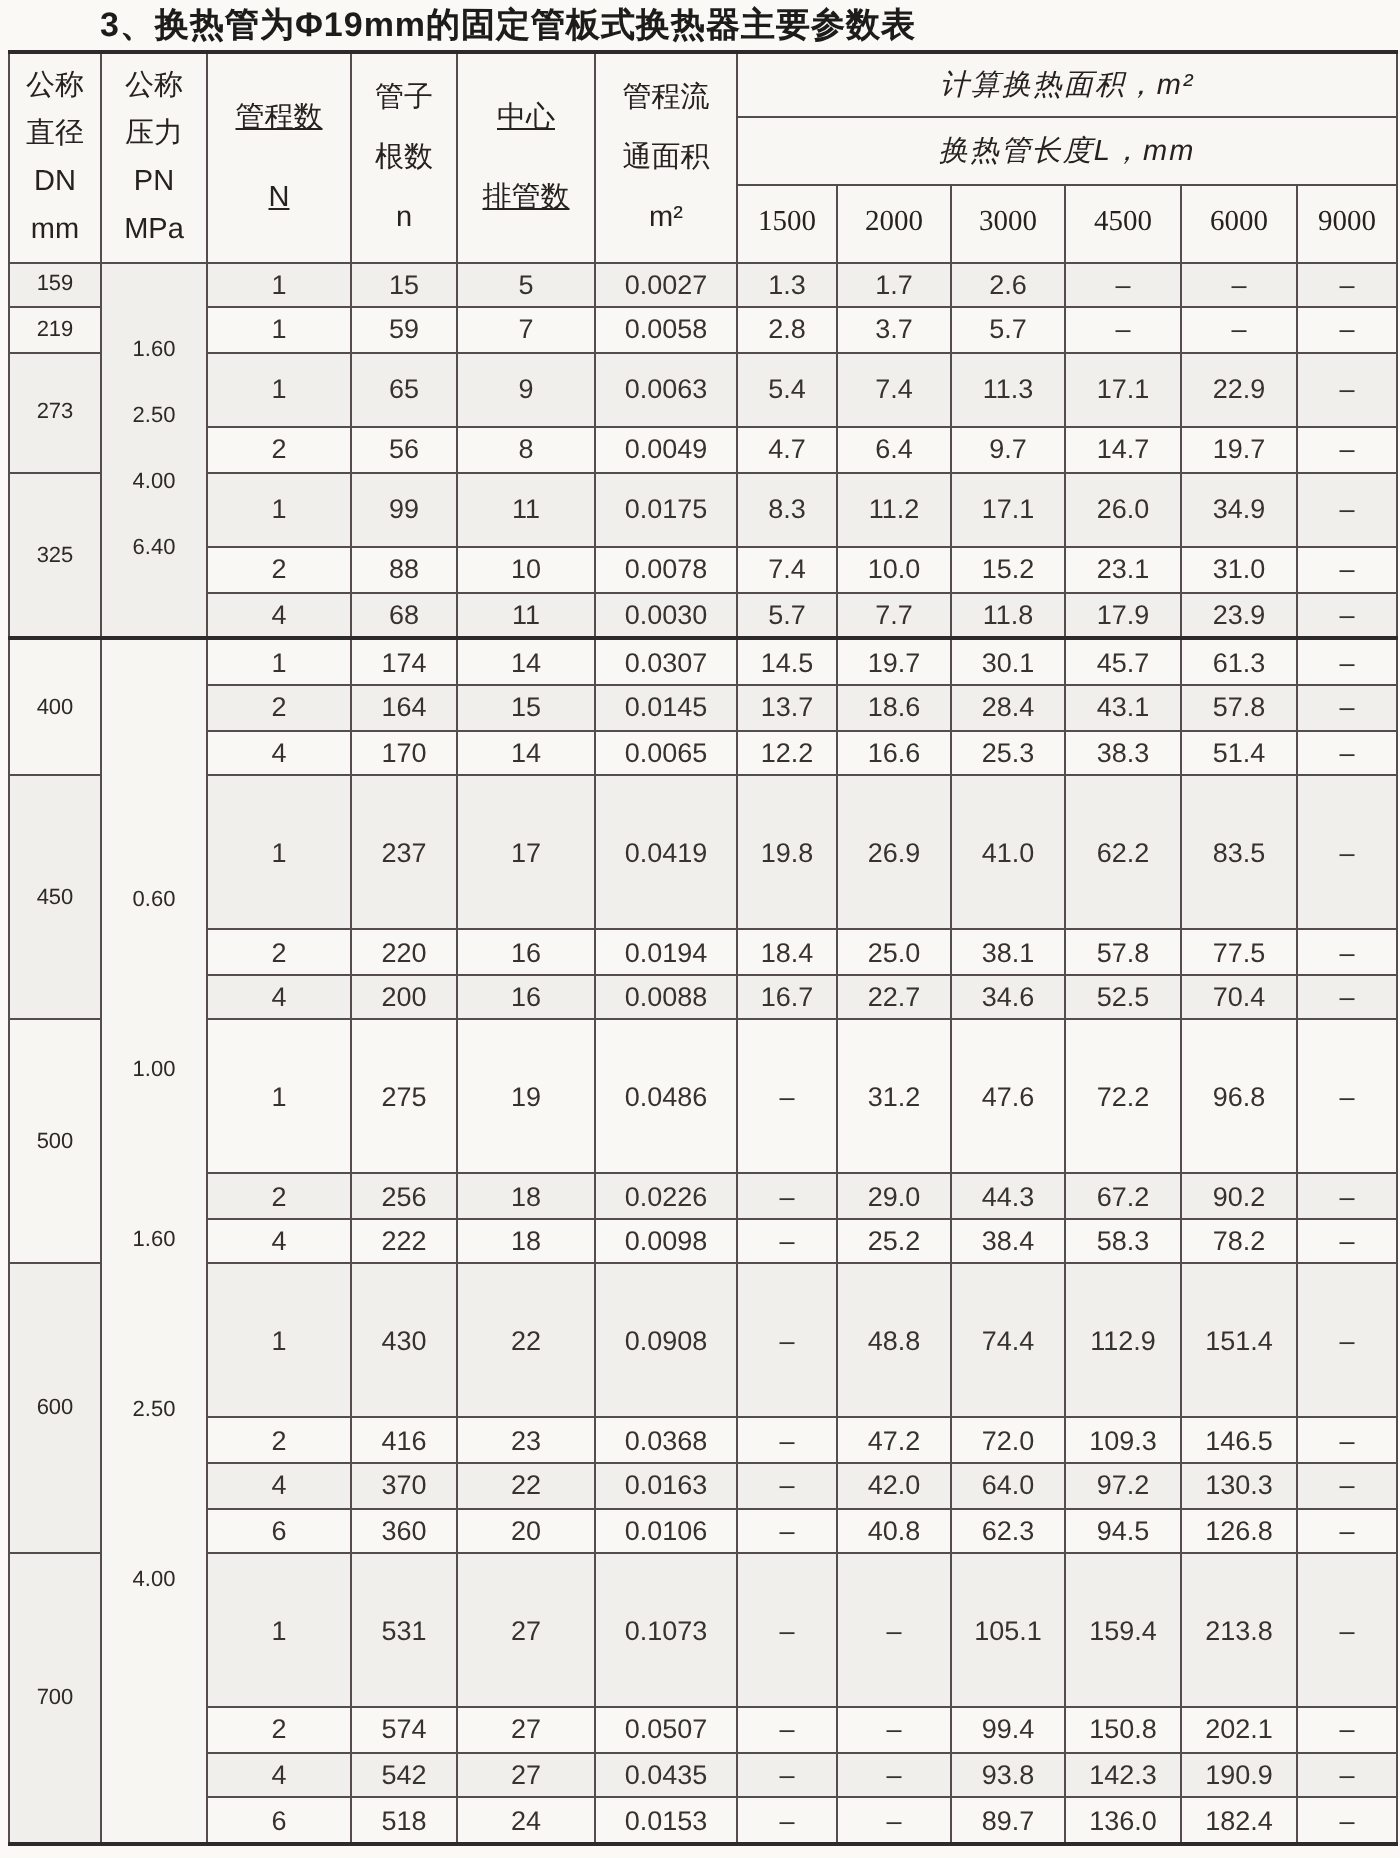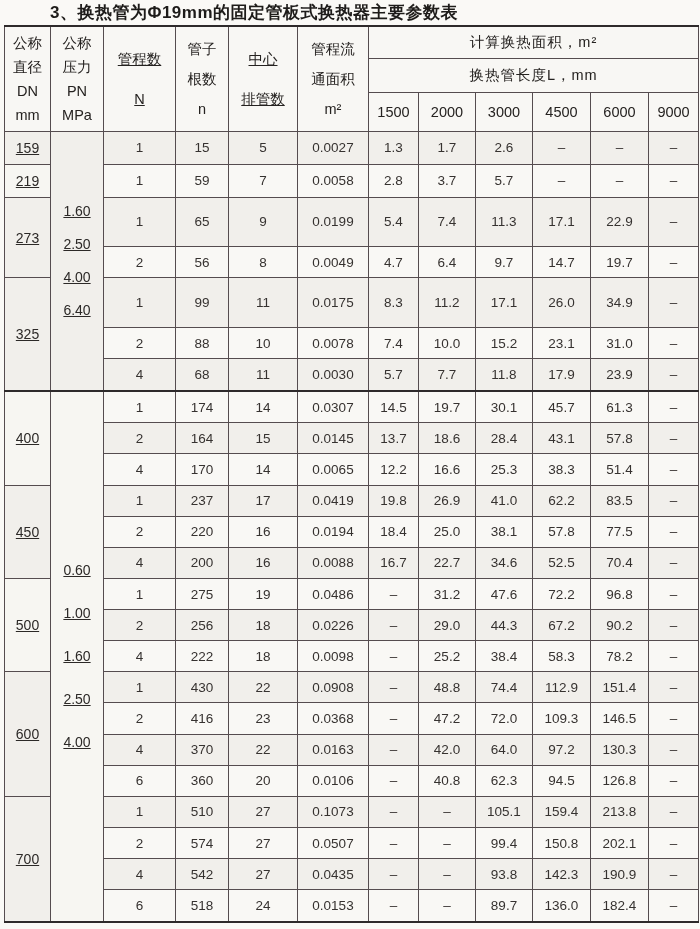--- a/index.html
+++ b/index.html
@@ -37,35 +37,35 @@
     background: #f8f7f4;
   }
   .params thead tr.hrow1 { height: 32px; }
   .params thead tr.hrow2 { height: 34px; }
   .params thead tr.hrow3 { height: 39px; }
 
   th.multi { white-space: pre-line; text-align: center; }
   th.h-dn, th.h-pn { line-height: 24px; }
   th.h-n, th.h-center { line-height: 40px; text-decoration: underline; }
   th.h-tubes, th.h-area { line-height: 30px; }
-  th.h-group { font-size: 15px; letter-spacing: 1px; }
-  th.h-len { font-size: 14.5px; color: #2a2724; }
+  th.h-group { font-size: 15px; letter-spacing: 1px; font-style: italic; }
+  th.h-len { font-size: 14.5px; color: #2a2724; font-family: Liberation Serif, serif; }
 
   .params tbody td {
     font-size: 13.5px; color: #363230;
     background: #f9f8f5;
   }
   .params tbody tr:nth-child(odd) td { background: #f1efeb; }
   .params tbody td.dn-cell,
   .params tbody td.pn-cell {
-    background: #f7f6f2; font-size: 14px; color: #2c2927; text-decoration: underline;
+    background: #f7f6f2; font-size: 11px; color: #2c2927;
   }
   .params tbody td.pn-cell { white-space: pre-line; }
   td.pn-g1 { line-height: 33px; }
-  td.pn-g2 { line-height: 43px; }
+  td.pn-g2 { line-height: 85px; }
 
   .params tbody tr.sep td { border-top: 2.5px solid #2e2a2b; }
 </style>
 </head>
 <body>
 
 <div class="page">
 
   <div class="doc-title">3、换热管为Φ19mm的固定管板式换热器主要参数表</div>
 
@@ -147,21 +147,21 @@
           <td>5.7</td>
           <td>–</td>
           <td>–</td>
           <td>–</td>
         </tr>
         <tr>
           <td rowspan="2" class="dn-cell">273</td>
           <td>1</td>
           <td>65</td>
           <td>9</td>
-          <td>0.0199</td>
+          <td>0.0063</td>
           <td>5.4</td>
           <td>7.4</td>
           <td>11.3</td>
           <td>17.1</td>
           <td>22.9</td>
           <td>–</td>
         </tr>
         <tr>
           <td>2</td>
           <td>56</td>
@@ -372,21 +372,21 @@
           <td>–</td>
           <td>40.8</td>
           <td>62.3</td>
           <td>94.5</td>
           <td>126.8</td>
           <td>–</td>
         </tr>
         <tr>
           <td rowspan="4" class="dn-cell">700</td>
           <td>1</td>
-          <td>510</td>
+          <td>531</td>
           <td>27</td>
           <td>0.1073</td>
           <td>–</td>
           <td>–</td>
           <td>105.1</td>
           <td>159.4</td>
           <td>213.8</td>
           <td>–</td>
         </tr>
         <tr>

